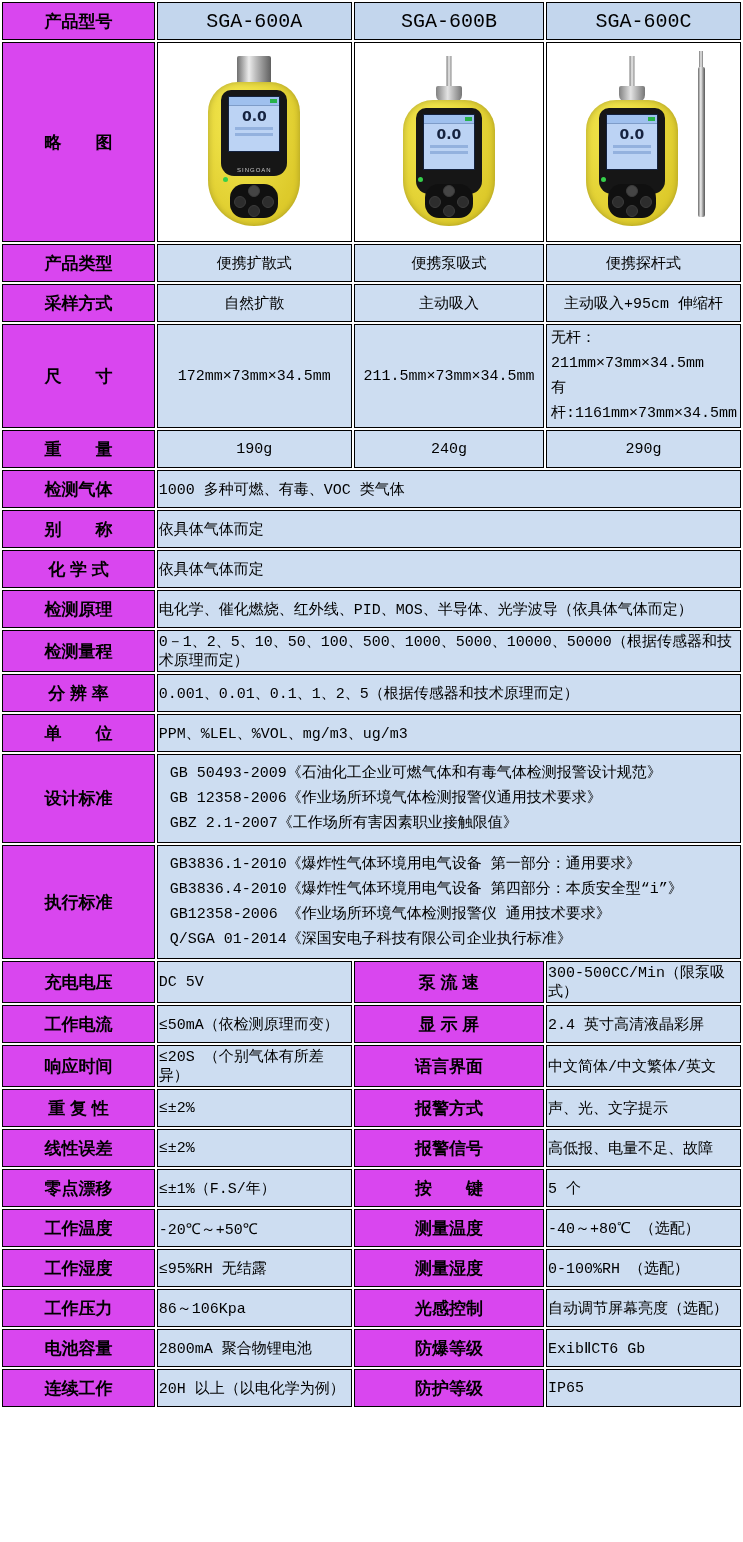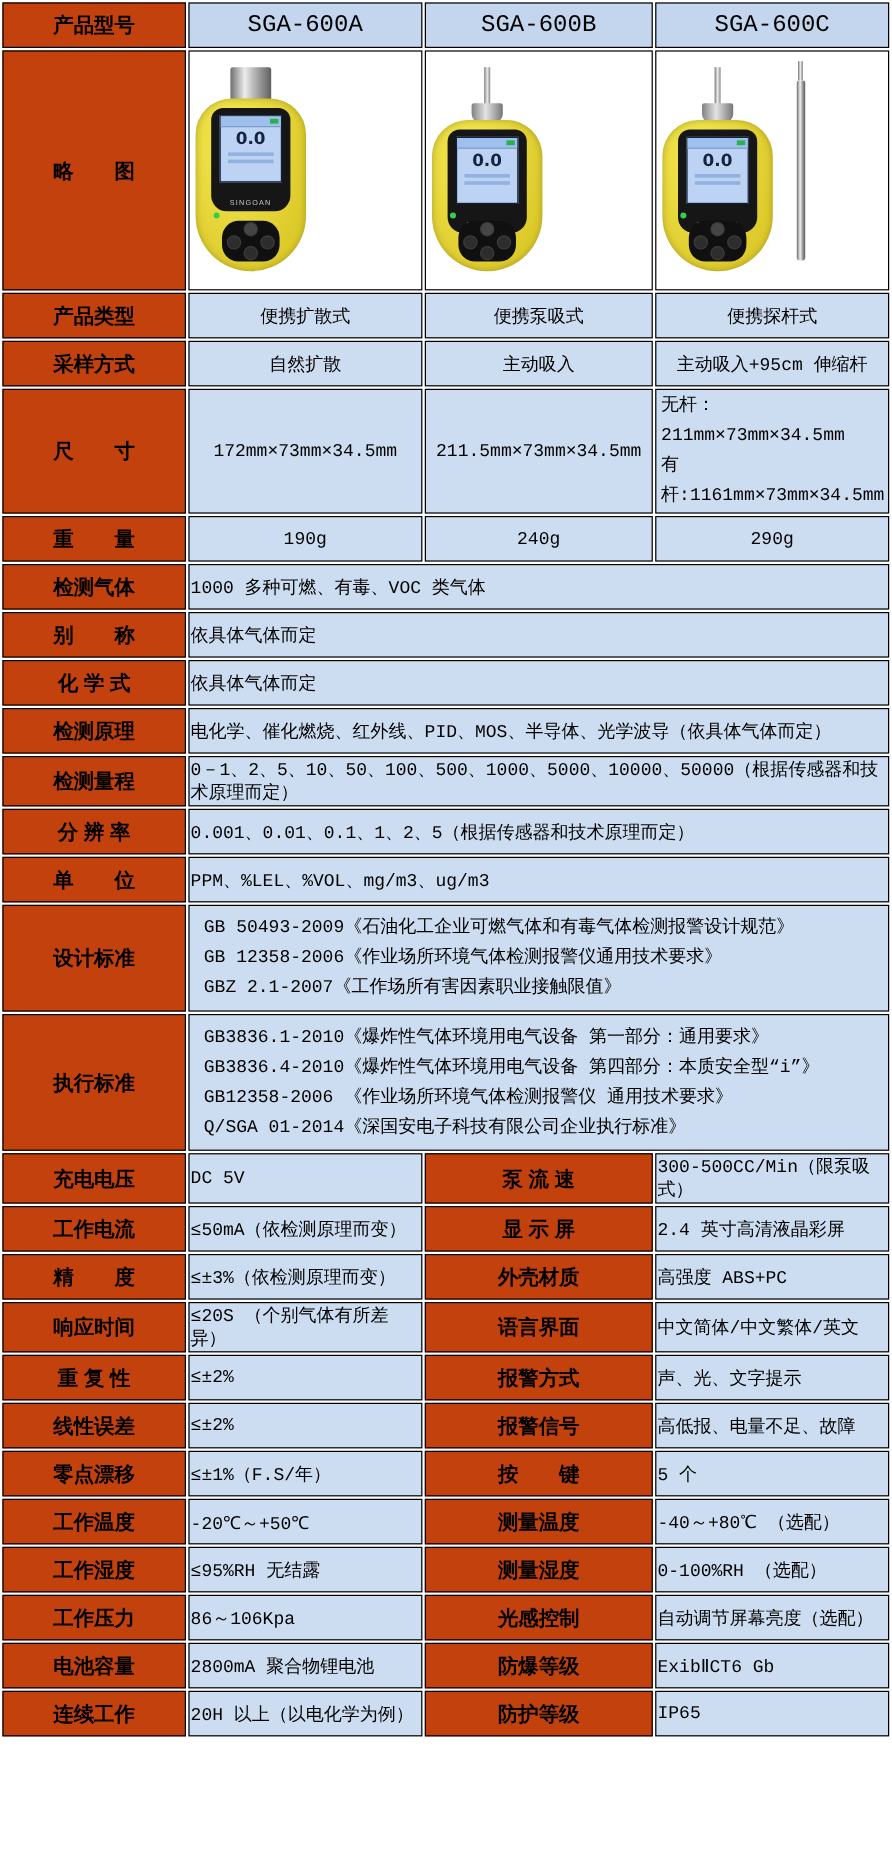--- a/index.html
+++ b/index.html
@@ -11,21 +11,21 @@
     border-collapse:separate;
     border-spacing:2px;
     background:#ffffff;
   }
   td {
     border:1px solid #000;
     overflow:hidden;
     vertical-align:middle;
   }
   td.lbl {
-    background:#c2410c;
+    background:#d946ef;
     text-align:center;
     font-weight:bold;
     font-size:17px;
   }
   td.val {
     background:#CDDDF1;
     font-size:15px;
     font-family:"Liberation Mono","DejaVu Sans Mono",monospace;
   }
   td.model {
@@ -38,21 +38,21 @@
   td.padded { }
   .h36 { height:34px; }
   .h54 { height:52px; }
   .lines div { line-height:25px; }
   td.multiline { padding:6px 0 6px 12px; }
 
   td.photo {
     background:#ffffff;
     height:196px;
   }
-  .photo-inner { display:flex; height:100%; align-items:center; gap:16px; }
+  .photo-inner { display:flex; height:100%; align-items:center; justify-content:center; gap:16px; }
 
   
   .device { position:relative; width:100px; height:172px; flex:0 0 auto; }
   .dev-cap {
     position:absolute; top:0; left:50%; transform:translateX(-50%);
     width:34px; height:30px; border-radius:2px;
     background:linear-gradient(90deg,#6f6f6f 0%,#ececec 35%,#bdbdbd 55%,#5f5f5f 100%);
   }
   .dev-rod {
     position:absolute; top:0; left:50%; transform:translateX(-50%);
@@ -305,26 +305,20 @@
     <td class="lbl h36">泵 流 速</td>
     <td class="val padded h36">300-500CC/Min（限泵吸式）</td>
   </tr>
   <tr>
     <td class="lbl h36">工作电流</td>
     <td class="val padded h36">≤50mA（依检测原理而变）</td>
     <td class="lbl h36">显 示 屏</td>
     <td class="val padded h36">2.4 英寸高清液晶彩屏</td>
   </tr>
   <tr>
-    <td class="lbl h36">精　　度</td>
-    <td class="val padded h36">≤±3%（依检测原理而变）</td>
-    <td class="lbl h36">外壳材质</td>
-    <td class="val padded h36">高强度 ABS+PC</td>
-  </tr>
-  <tr>
     <td class="lbl h36">响应时间</td>
     <td class="val padded h36">≤20S （个别气体有所差异）</td>
     <td class="lbl h36">语言界面</td>
     <td class="val padded h36">中文简体/中文繁体/英文</td>
   </tr>
   <tr>
     <td class="lbl h36">重 复 性</td>
     <td class="val padded h36">≤±2%</td>
     <td class="lbl h36">报警方式</td>
     <td class="val padded h36">声、光、文字提示</td>

